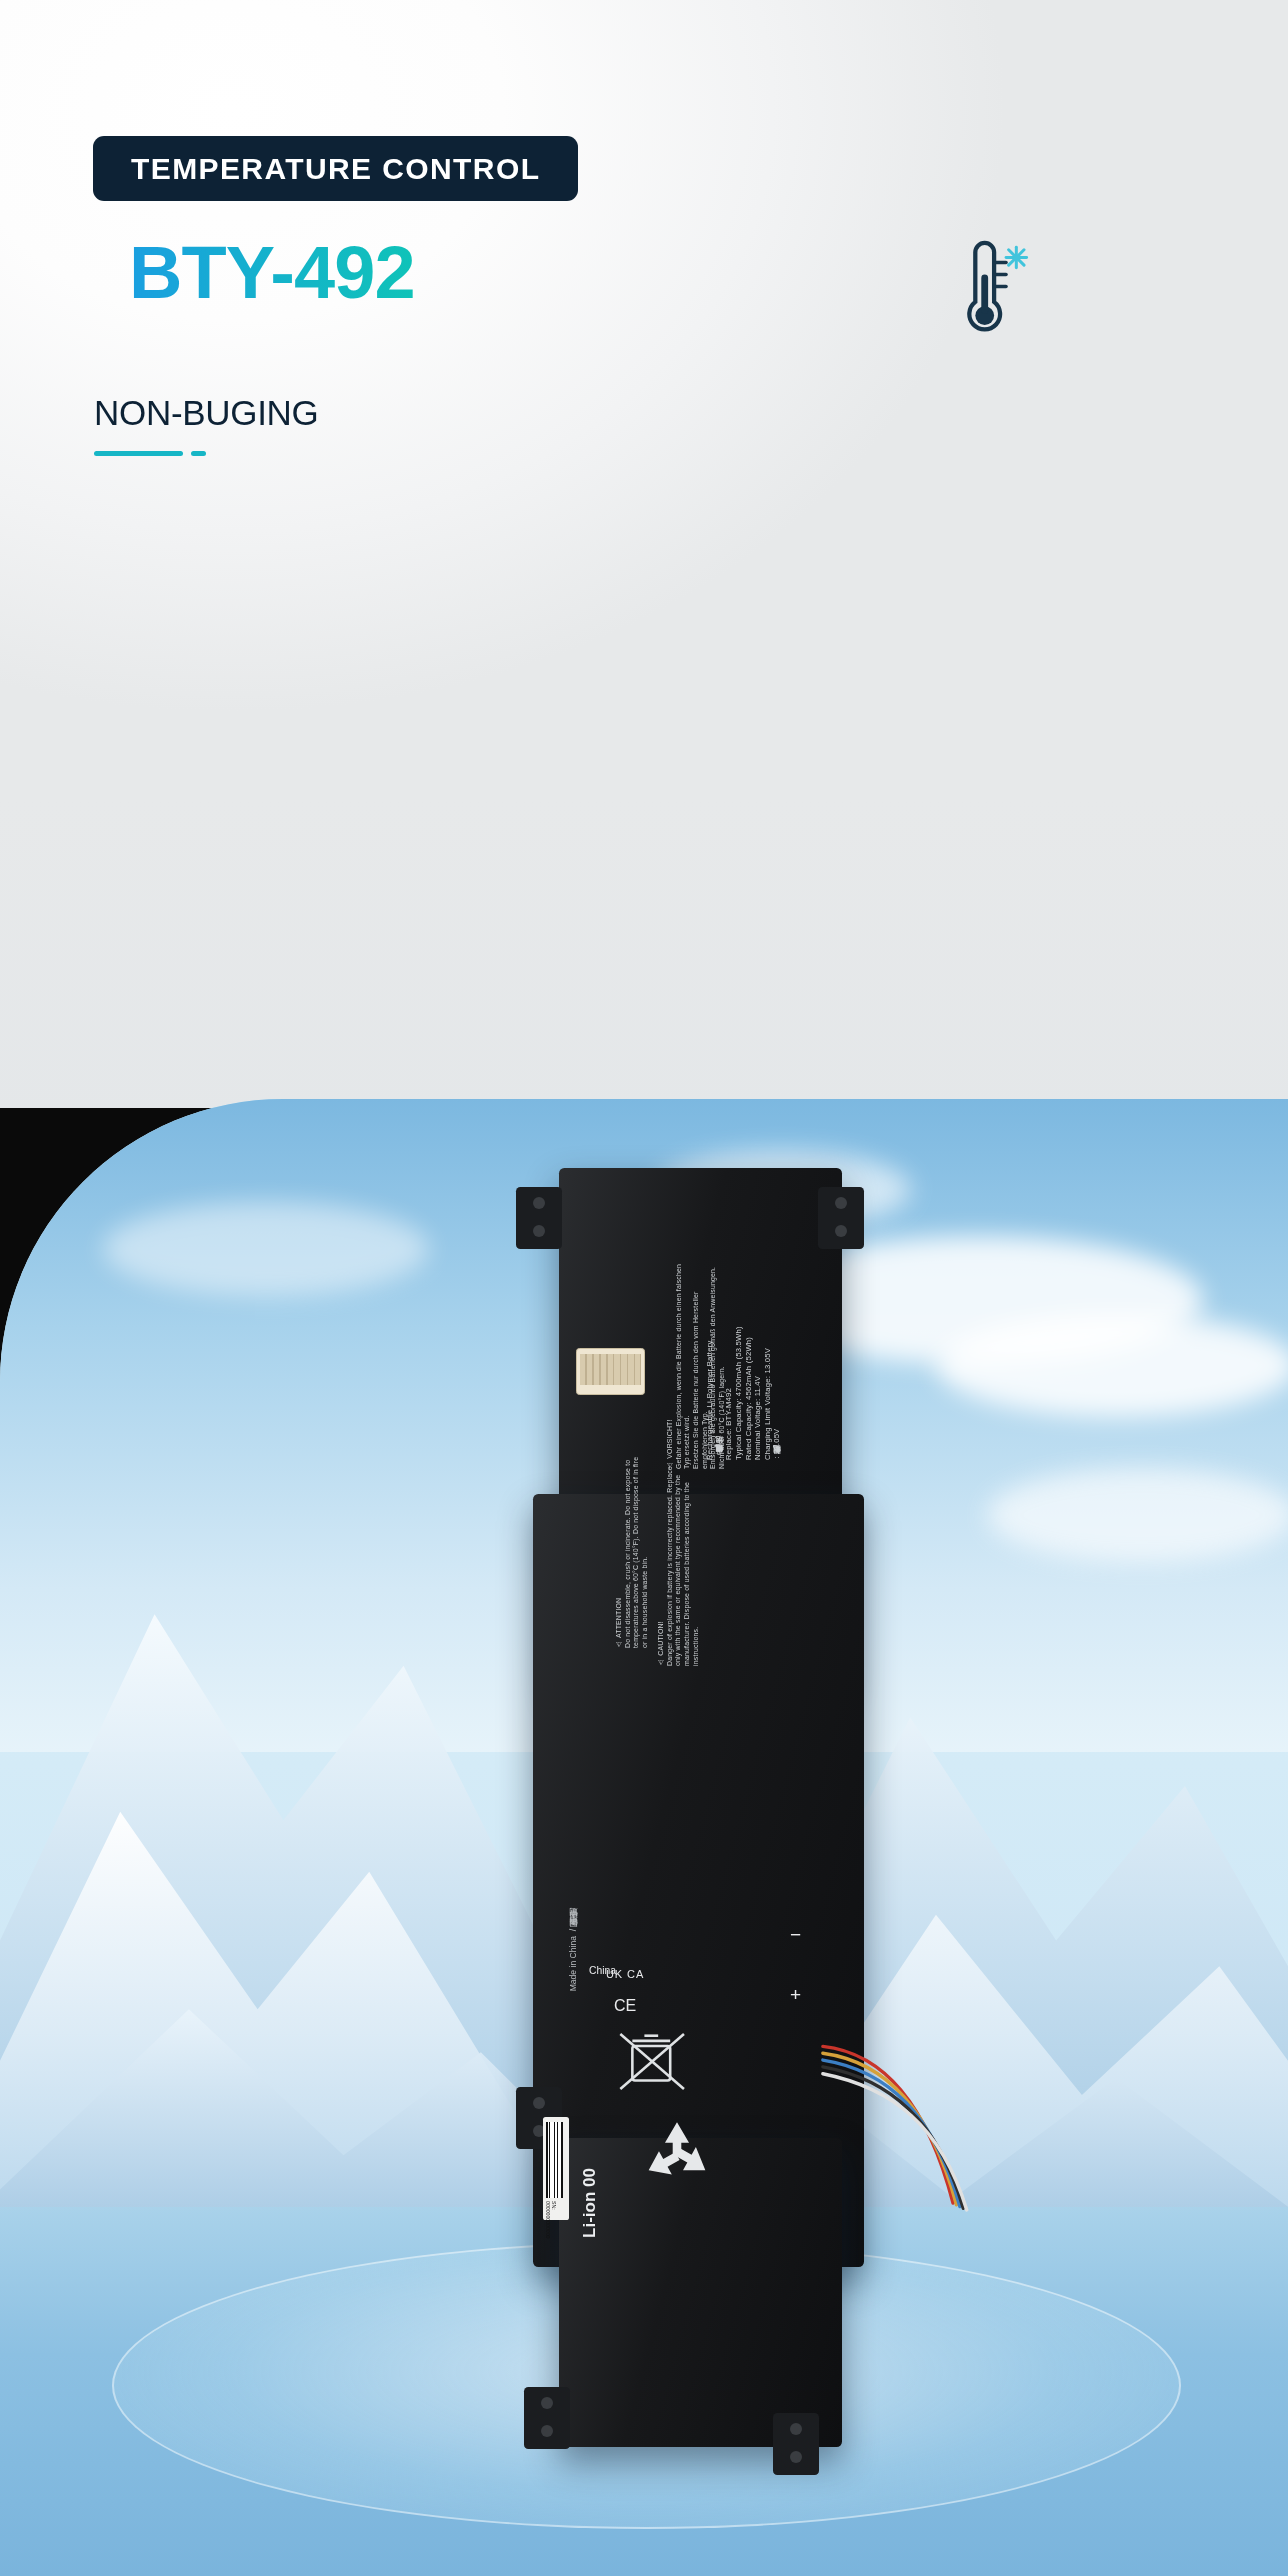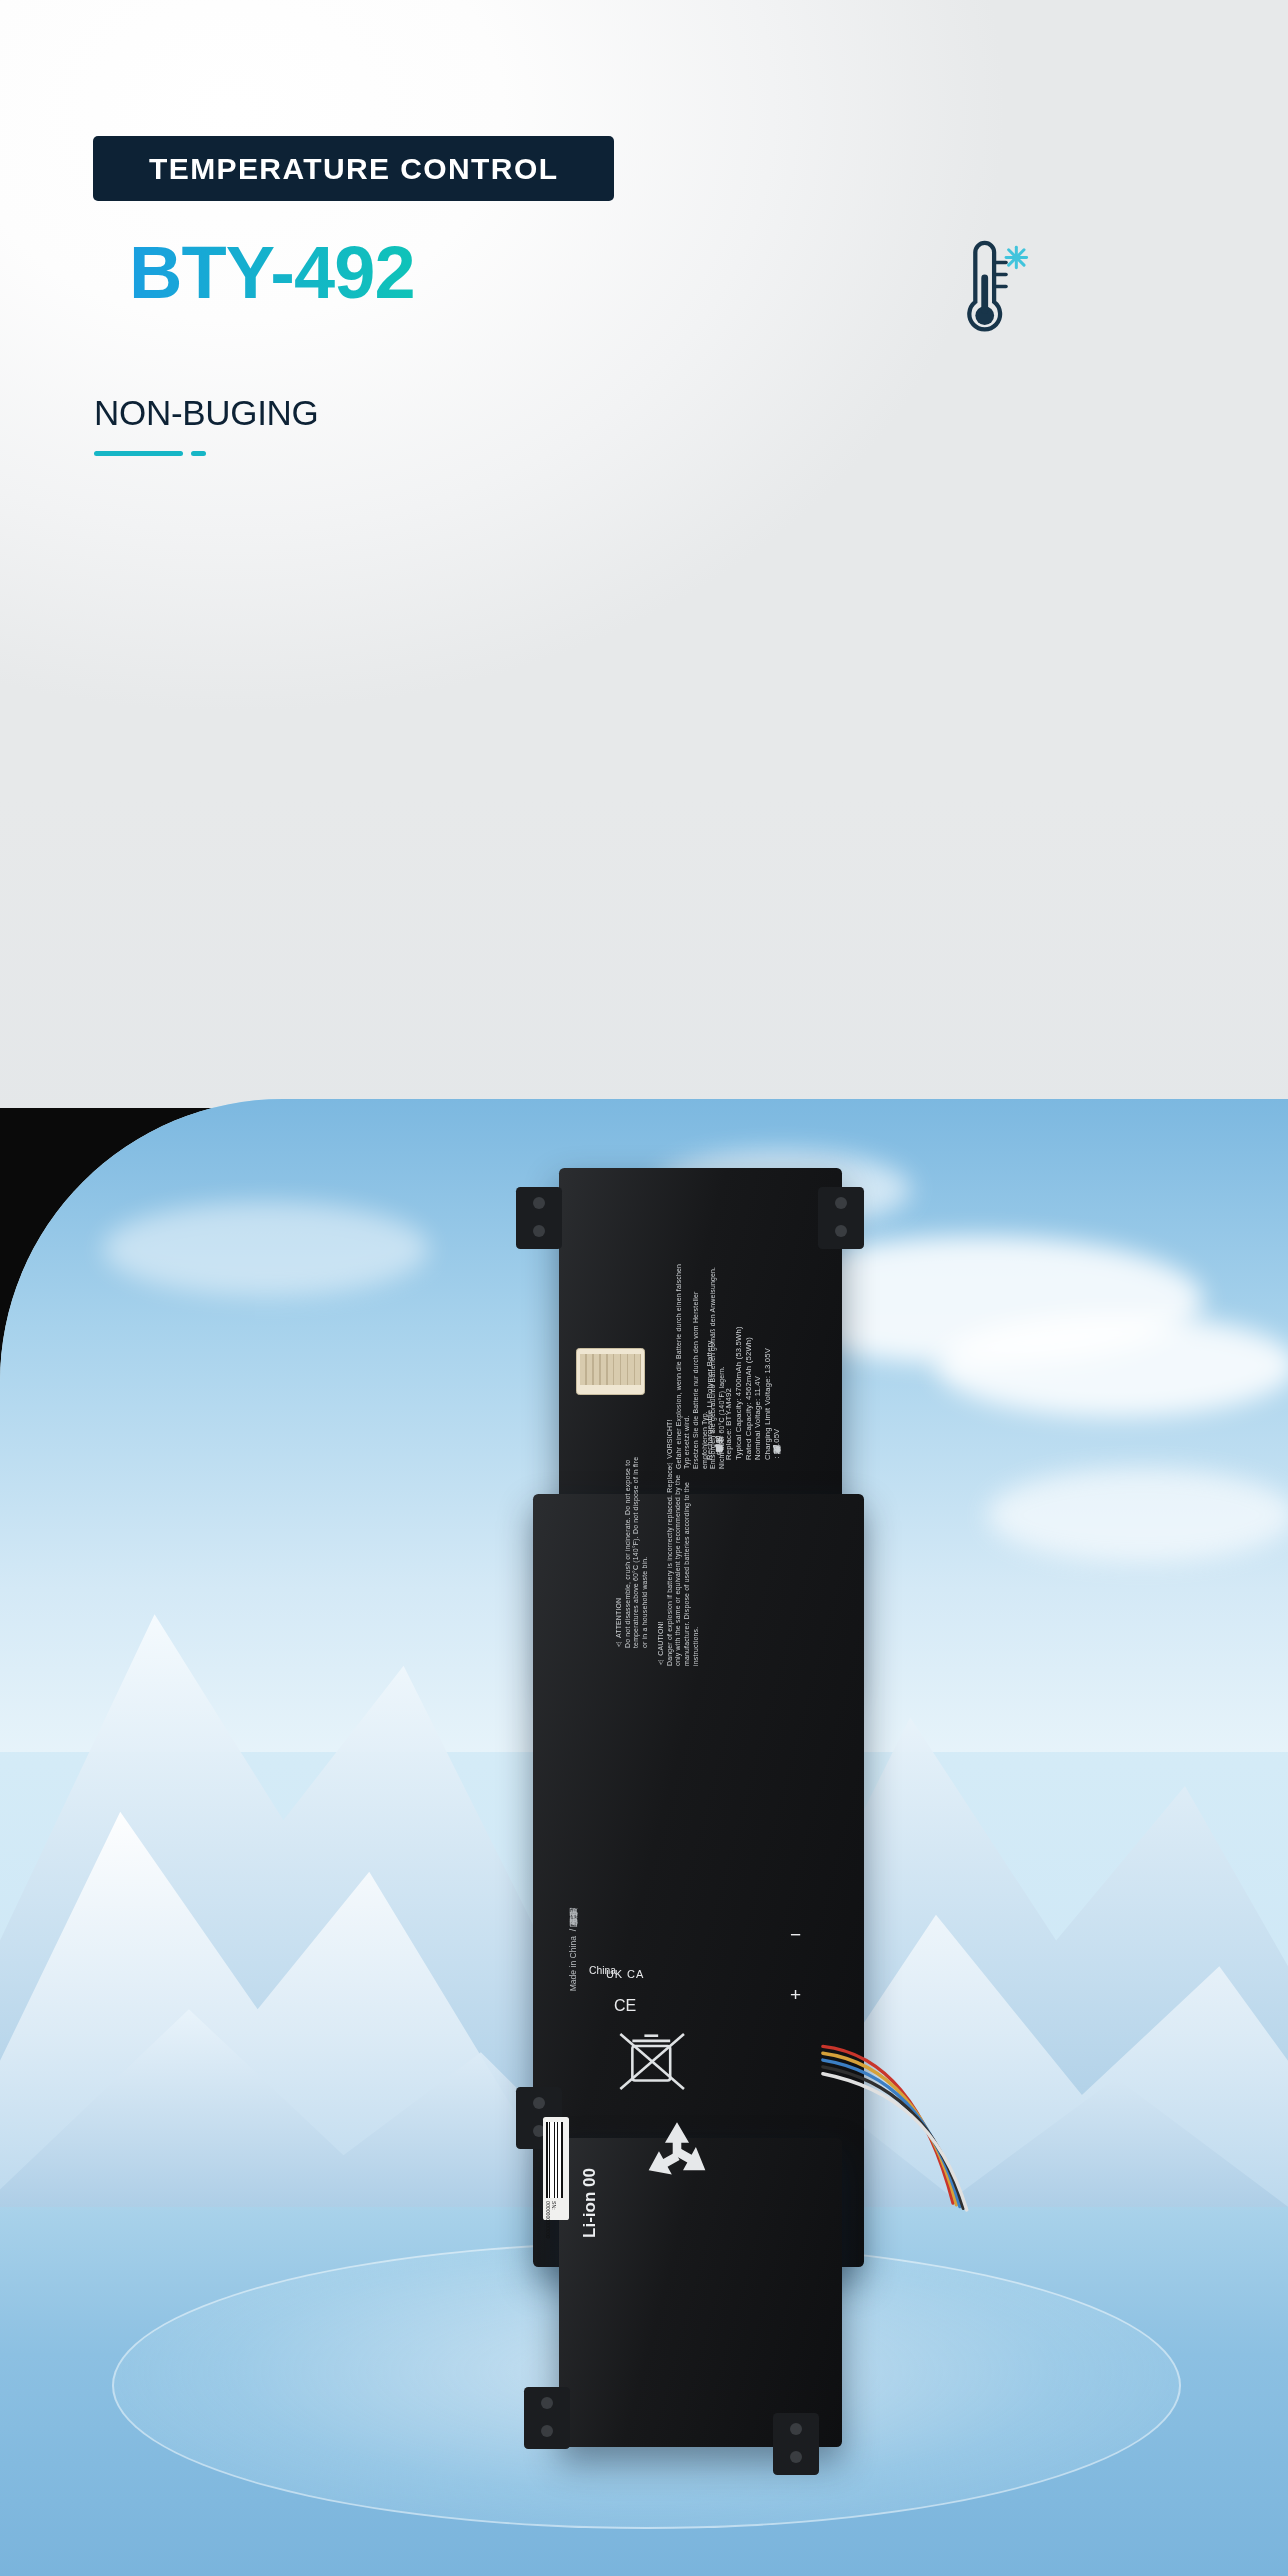--- a/index.html
+++ b/index.html
@@ -36,23 +36,23 @@
     height:309px;
     background: linear-gradient(to bottom, rgba(236,238,240,0) 0%, rgba(228,231,233,0.9) 100%);
   }
 
   
   .pill {
     position: absolute;
     left: 93px;
     top: 136px;
     height: 65px;
-    padding: 0 56px;
+    padding: 0 38px;
     background: #0d2235;
-    border-radius: 5px;
+    border-radius: 11px;
     display: flex;
     align-items: center;
     box-sizing: border-box;
   }
   .pill-text {
     color: #ffffff;
     font-size: 30px;
     font-weight: bold;
     letter-spacing: 1.4px;
     white-space: nowrap;

